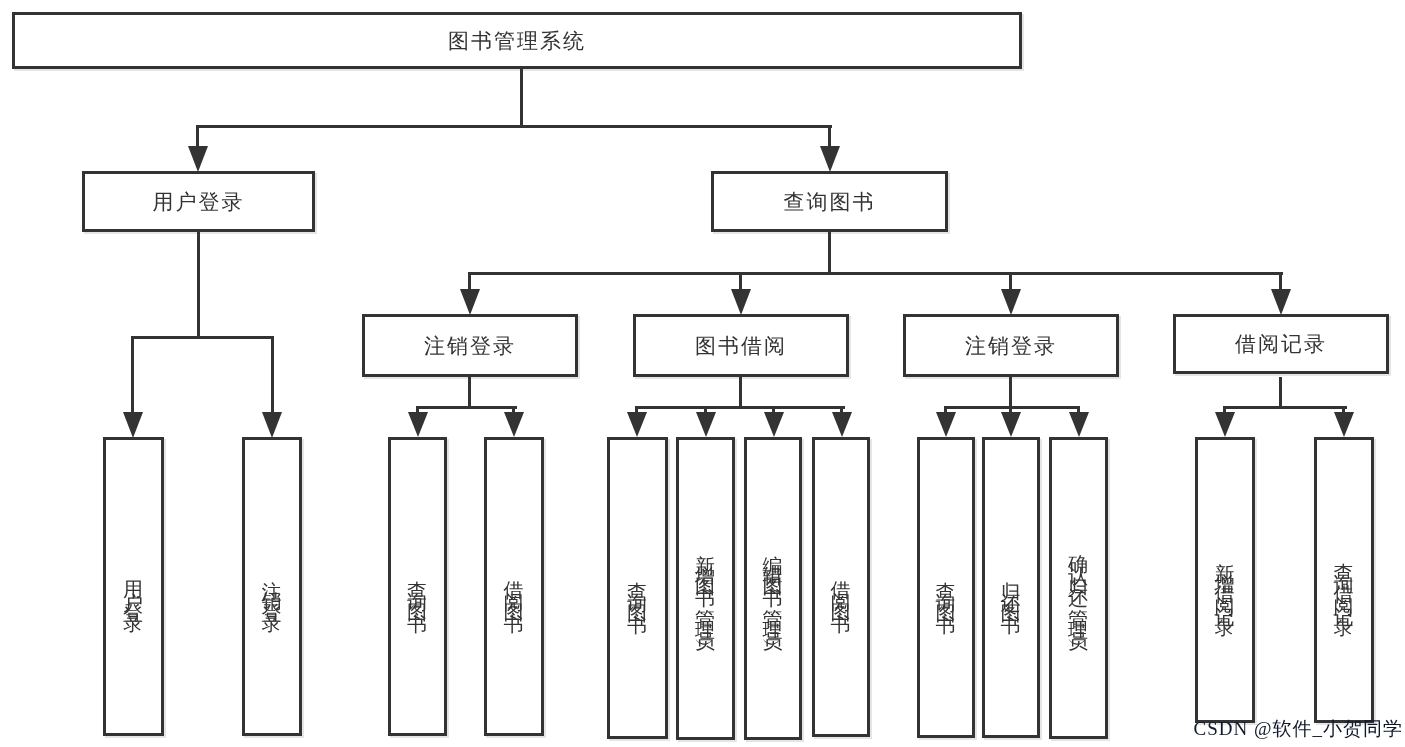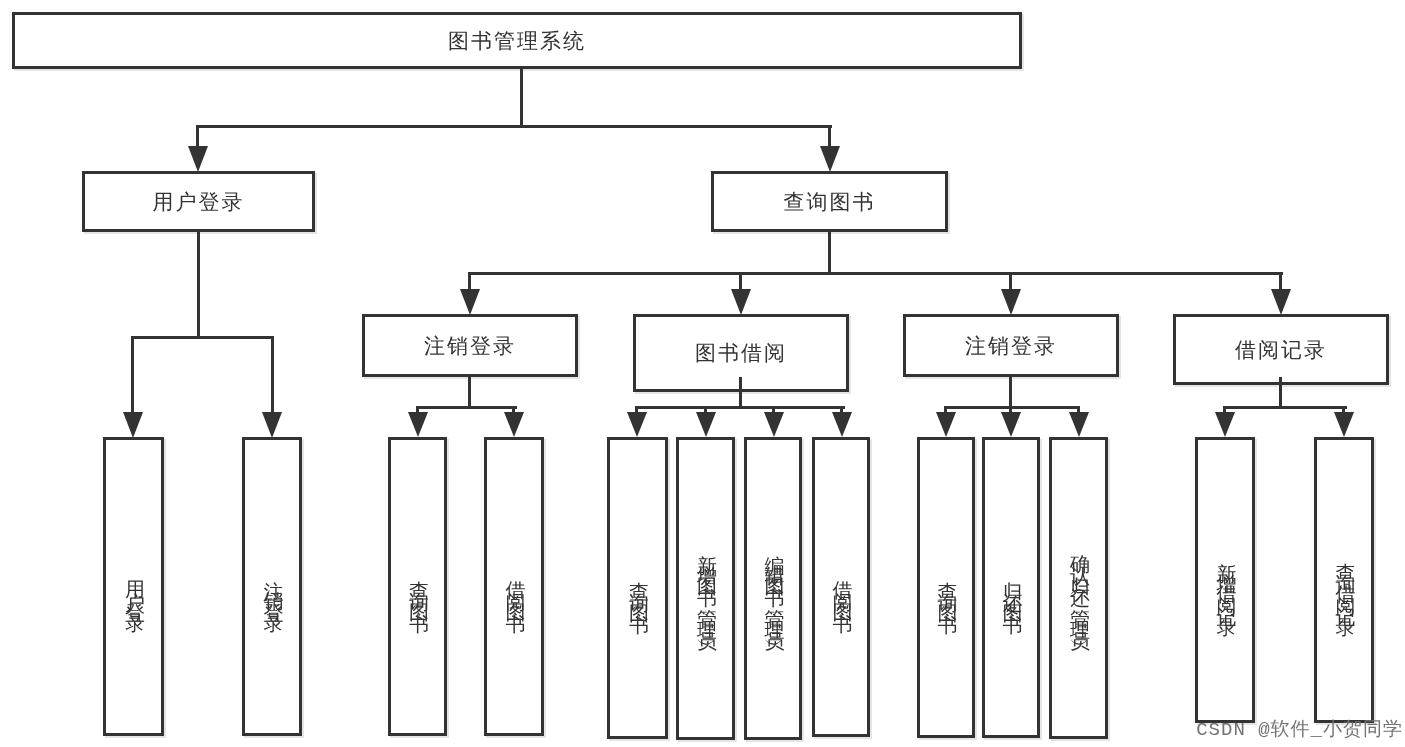--- a/index.html
+++ b/index.html
@@ -1,18 +1,18 @@
 <!DOCTYPE html>
 <html><head>
 <meta charset="utf-8">
 <style>
   html,body { margin:0; padding:0; background:#ffffff; }
   .canvas {
     position:relative; width:1405px; height:747px; background:#ffffff;
-    font-family:Liberation Mono, monospace; overflow:hidden;
+    font-family:Liberation Serif, serif; overflow:hidden;
   }
   .box {
     position:absolute; box-sizing:border-box; background:#ffffff;
     border:3px solid #333333; color:#333333;
     display:flex; align-items:center; justify-content:center;
     box-shadow:2px 2px 0 rgba(0,0,0,0.10);
   }
   .hbox { font-size:21px; letter-spacing:2px; white-space:nowrap; }
   .vbox {
     writing-mode:vertical-rl; text-orientation:mixed;
@@ -24,41 +24,41 @@
     border-left:10px solid transparent; border-right:10px solid transparent;
     border-top:26px solid #333333;
   }
   .arrow.small { border-top-width:25px; }
 
   
   .n-root  { left:12px;  top:12px;  width:1010px; height:57px; }
   .n-l2-0  { left:82px;  top:171px; width:233px;  height:61px; }
   .n-l2-1  { left:711px; top:171px; width:237px;  height:61px; }
   .n-l3-0  { left:362px;  top:314px; width:216px; height:63px; }
-  .n-l3-1  { left:633px;  top:314px; width:216px; height:78px; }
+  .n-l3-1  { left:633px;  top:314px; width:216px; height:63px; }
   .n-l3-2  { left:903px;  top:314px; width:216px; height:63px; }
-  .n-l3-3  { left:1173px; top:314px; width:216px; height:71px; }
+  .n-l3-3  { left:1173px; top:314px; width:216px; height:60px; }
 
   .n-a0 { left:103px;  top:437px; width:61px; height:299px; }
   .n-a1 { left:242px;  top:437px; width:60px; height:299px; }
   .n-b0 { left:388px;  top:437px; width:59px; height:299px; }
   .n-b1 { left:484px;  top:437px; width:60px; height:299px; }
   .n-c0 { left:607px;  top:437px; width:61px; height:302px; }
   .n-c1 { left:676px;  top:437px; width:59px; height:303px; }
   .n-c2 { left:744px;  top:437px; width:58px; height:303px; }
   .n-c3 { left:812px;  top:437px; width:58px; height:300px; }
   .n-d0 { left:917px;  top:437px; width:58px; height:301px; }
   .n-d1 { left:982px;  top:437px; width:58px; height:301px; }
   .n-d2 { left:1049px; top:437px; width:59px; height:302px; }
   .n-e0 { left:1195px; top:437px; width:60px; height:286px; }
   .n-e1 { left:1314px; top:437px; width:60px; height:286px; }
 
   .watermark {
     position:absolute; right:2px; bottom:5px; z-index:5;
-    font-size:19px; color:#737373; letter-spacing:1px; white-space:nowrap;
+    font-size:19px; color:#0f172a; letter-spacing:1px; white-space:nowrap;
   }
 </style>
 </head>
 <body>
 
 <div class="canvas">
 
   <div class="box hbox n-root">
     <span>图书管理系统</span>
   </div>

